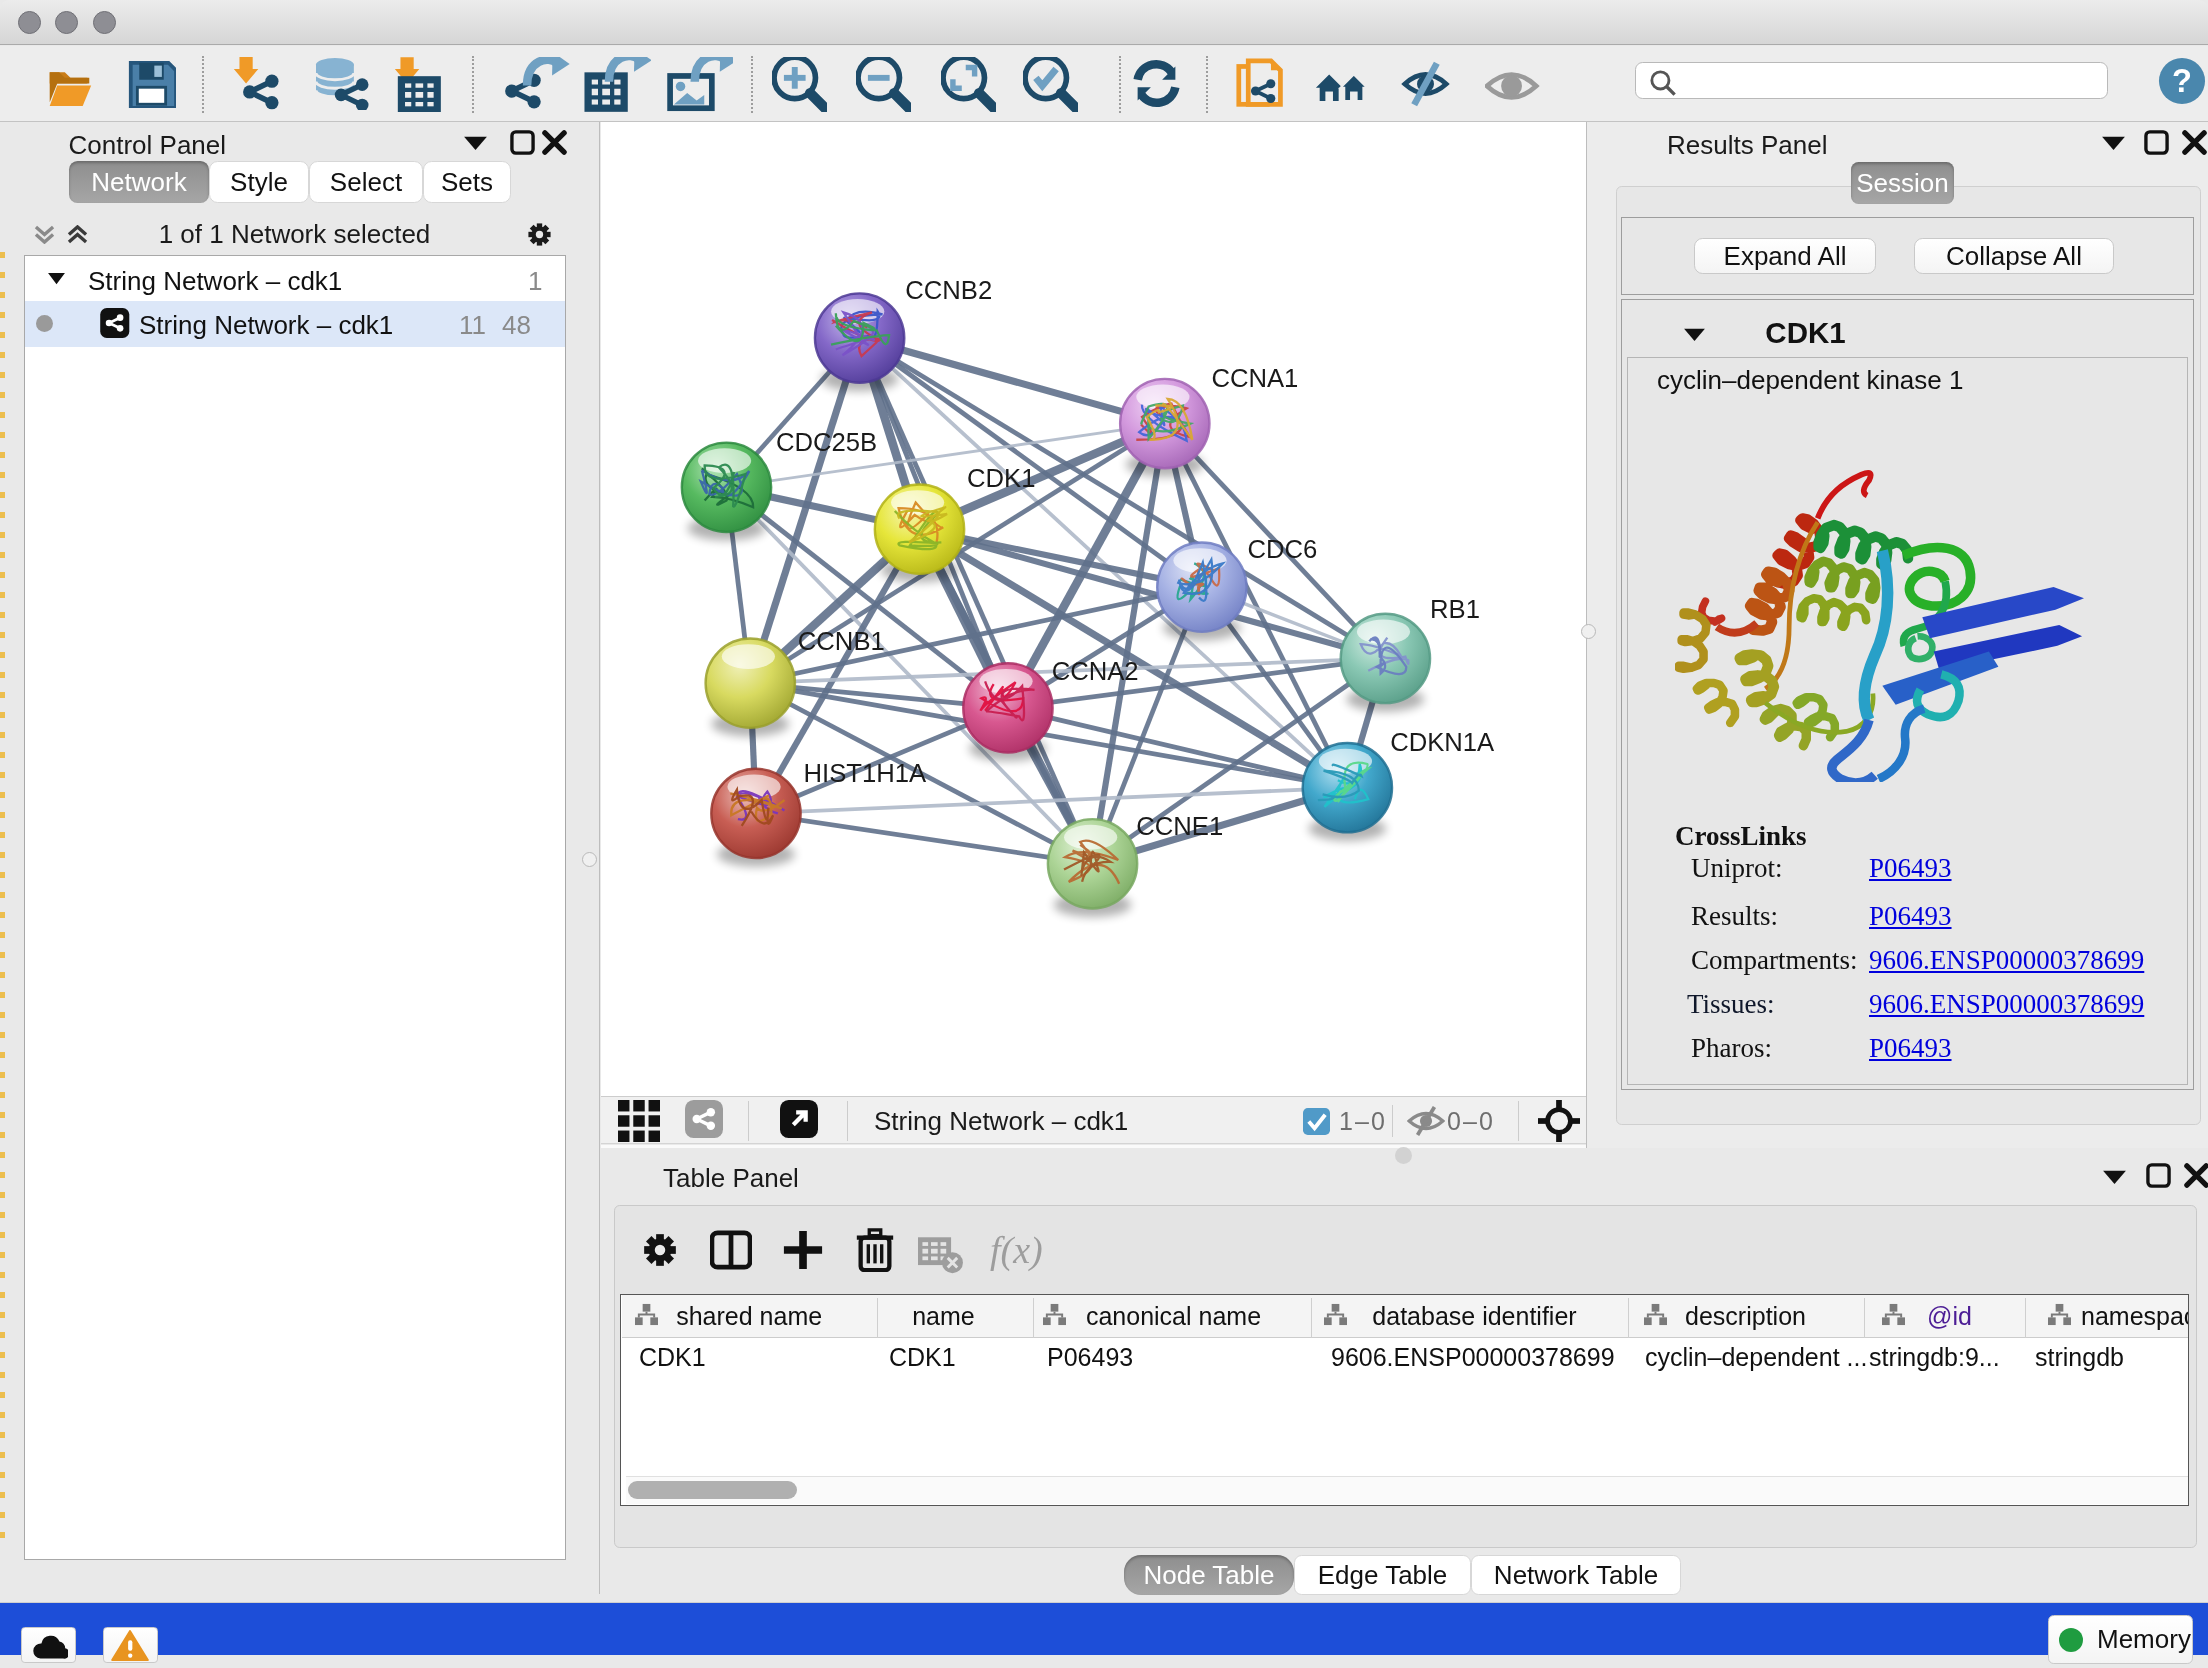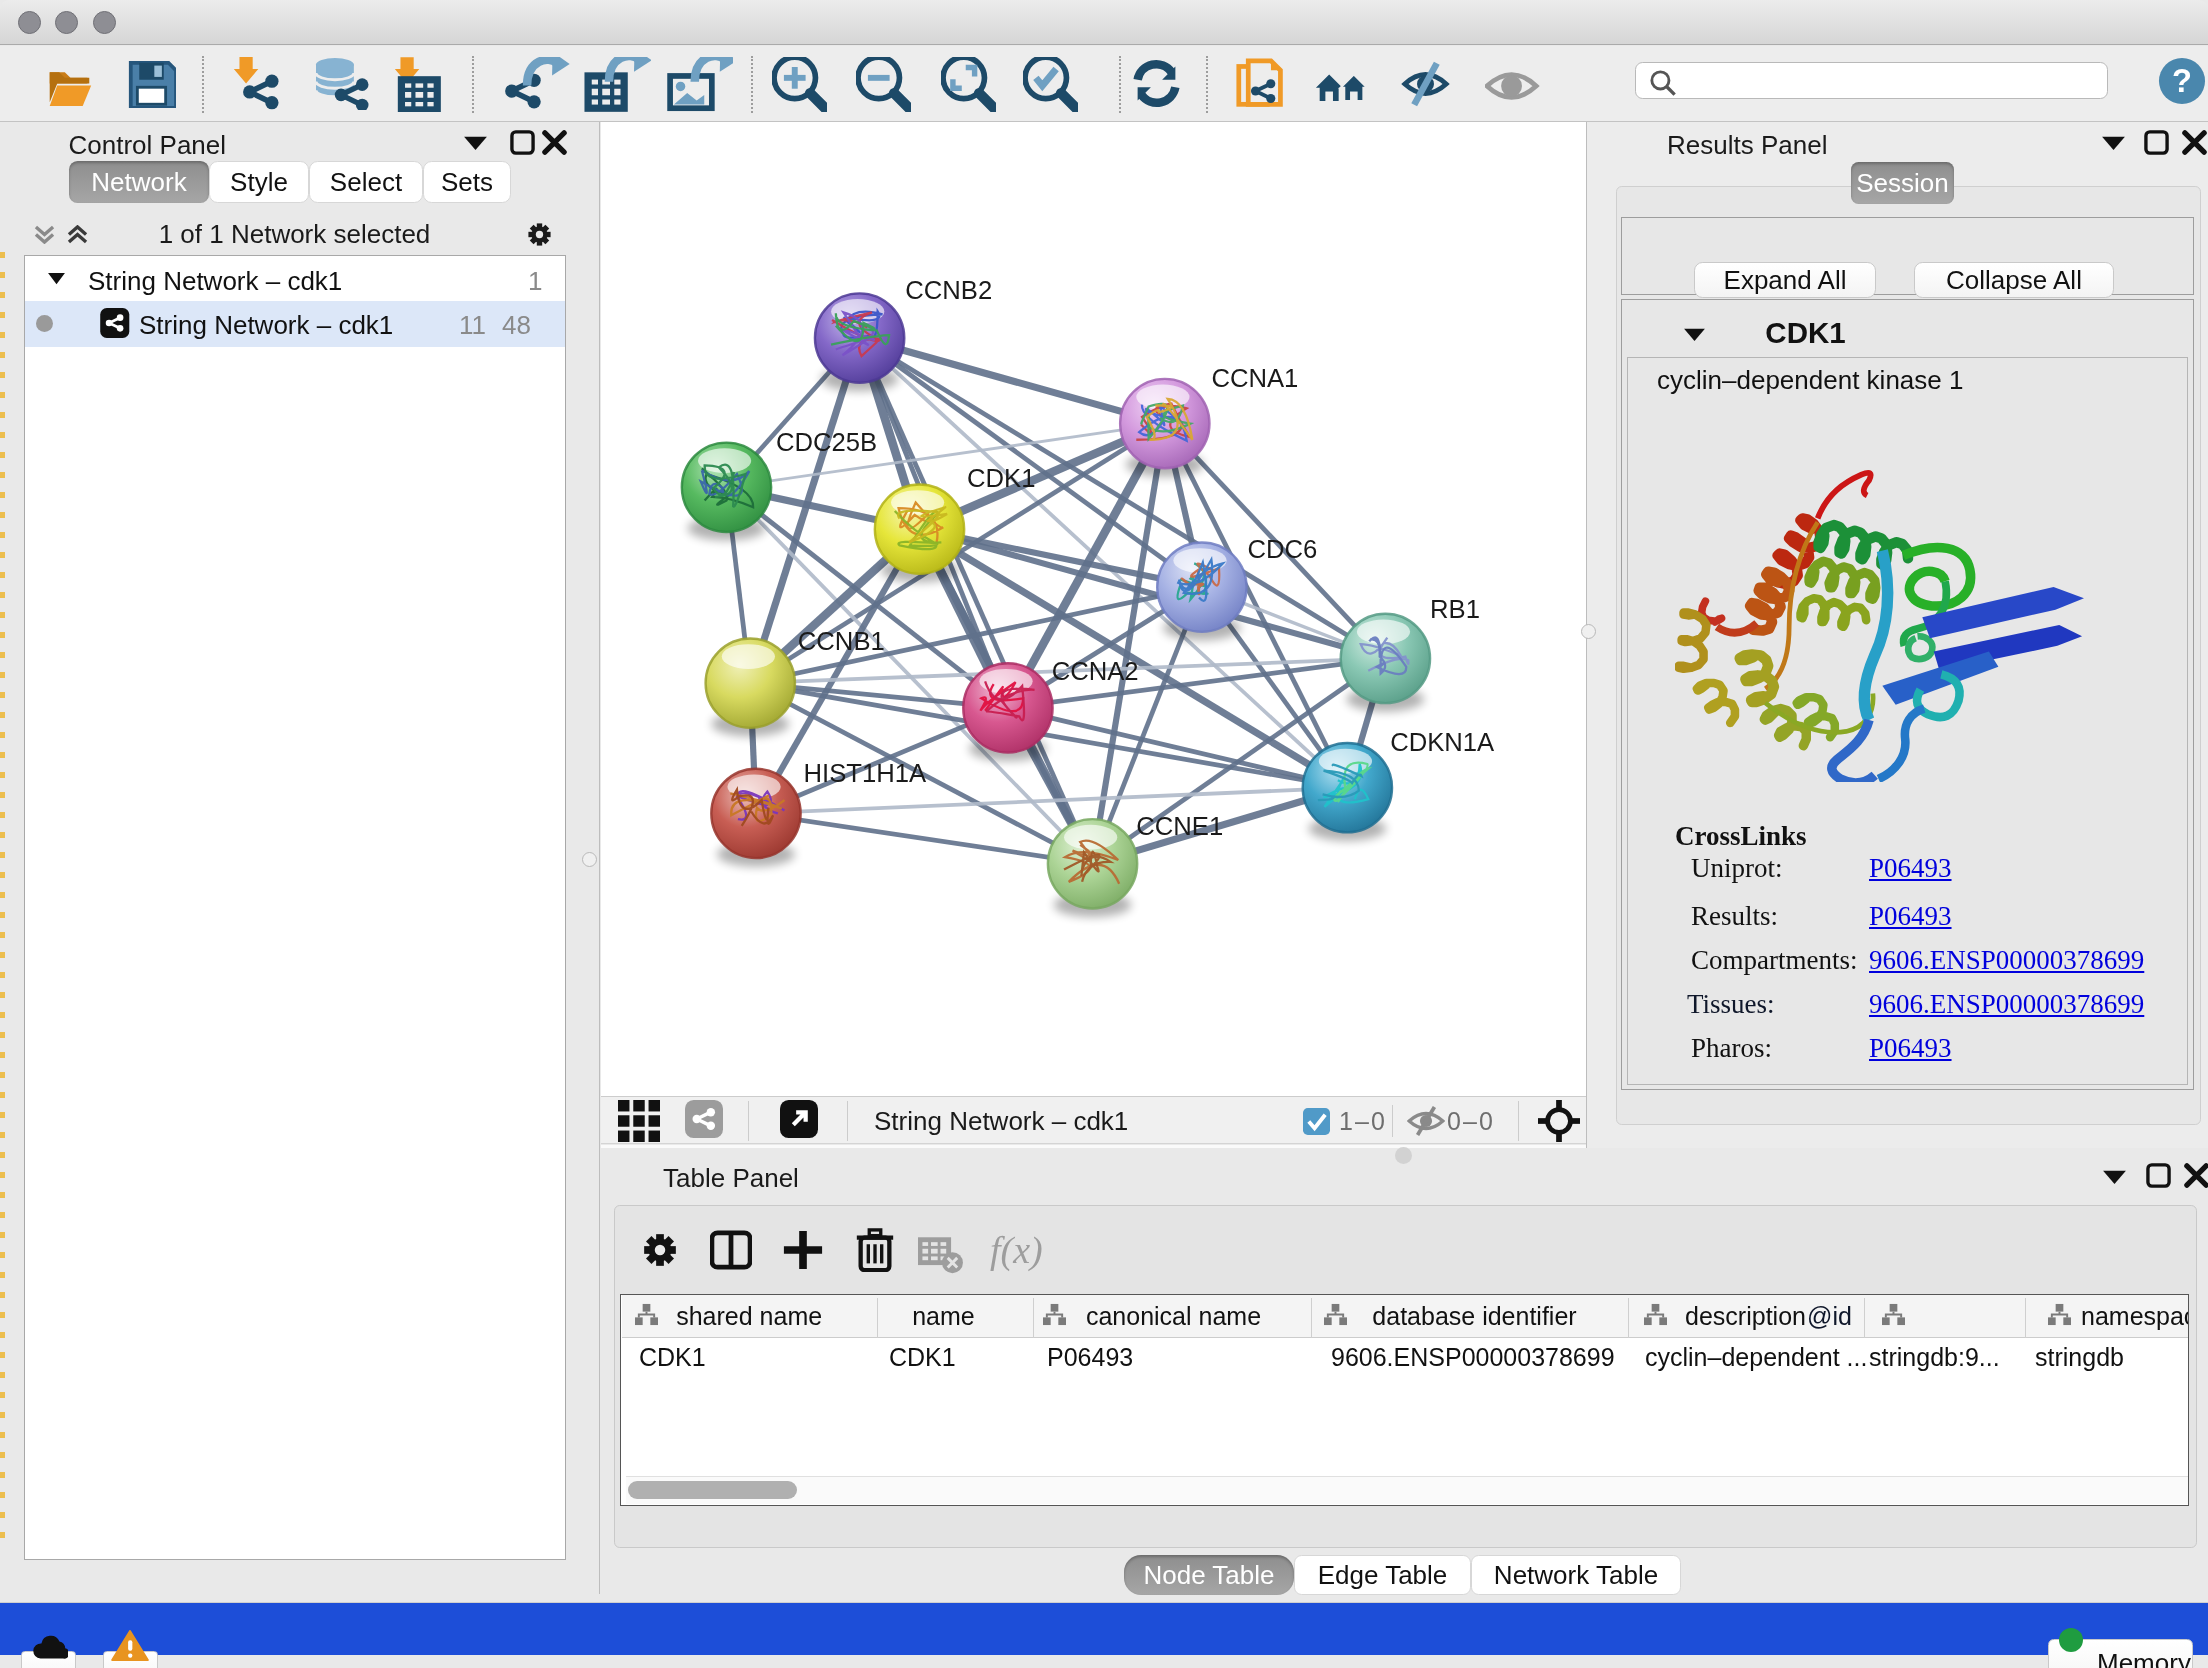--- a/index.html
+++ b/index.html
@@ -26,21 +26,21 @@
   background:#f0f0f0; border-top:1px solid #cccccc; border-bottom:1px solid #d4d4d4;}
 .results { position:absolute; left:1586px; top:122px; width:622px; height:1026px;
   background:#ececec; border-left:1.9px solid #bdbdbd; }
 .tablepanel { position:absolute; left:601px; top:1148px; width:1607px; height:446px;
   background:#e9e9e9; }
 .statusbar { position:absolute; left:0; top:1602px; width:2208px; height:53px;
   background:#1d4ed8; border-top:1px solid #cfcfcf; }
 .tab-sel { background:linear-gradient(#8e8e8e,#a6a6a6); color:#ffffff; }
 .tab-un { background:#ffffff; color:#111111; }
 .btn { background:linear-gradient(#ffffff,#f4f4f4); border:1.9px solid #c9c9c9;
-  border-radius:8.6px; text-align:center; color:#111;margin-top:24px; }
+  border-radius:8.6px; text-align:center; color:#111; }
 a.lnk { color:#0000dd; text-decoration:underline; }
 .serif { font-family:"Liberation Serif", serif; }
 </style></head>
 <body>
 <div class="titlebar">
     <div class="tl" style="left:18px"></div>
     <div class="tl" style="left:55px"></div>
     <div class="tl" style="left:93px"></div>
   </div>
 <div class="toolbar">
@@ -639,21 +639,21 @@
       <path d="M13,9 v4 M5,15 v-3 h16 v3" stroke="#7a7a7a" stroke-width="2" fill="none"></path>
     </svg>
     <div class="abs" style="left:1002px;top:154px;width:285px;font-size:25px;color:#111;text-align:center">description</div>
     <div class="abs" style="left:1263px;top:150px;height:40px;border-left:1px solid #cfcfcf"></div>
     <svg class="abs" style="left:1280px;top:155px" width="25" height="23" viewBox="0 0 26 24">
       <rect x="9" y="1" width="8" height="8" fill="#7a7a7a"></rect>
       <rect x="1" y="15" width="8" height="8" fill="#7a7a7a"></rect>
       <rect x="17" y="15" width="8" height="8" fill="#7a7a7a"></rect>
       <path d="M13,9 v4 M5,15 v-3 h16 v3" stroke="#7a7a7a" stroke-width="2" fill="none"></path>
     </svg>
-    <div class="abs" style="left:1206px;top:154px;width:285px;font-size:25px;color:#0f172a;">@id</div>
+    <div class="abs" style="left:1206px;top:154px;width:285px;font-size:25px;color:#4c1d95;text-align:center">@id</div>
     <div class="abs" style="left:1424px;top:150px;height:40px;border-left:1px solid #cfcfcf"></div>
     <svg class="abs" style="left:1446px;top:155px" width="25" height="23" viewBox="0 0 26 24">
       <rect x="9" y="1" width="8" height="8" fill="#7a7a7a"></rect>
       <rect x="1" y="15" width="8" height="8" fill="#7a7a7a"></rect>
       <rect x="17" y="15" width="8" height="8" fill="#7a7a7a"></rect>
       <path d="M13,9 v4 M5,15 v-3 h16 v3" stroke="#7a7a7a" stroke-width="2" fill="none"></path>
     </svg>
     <div class="abs" style="left:1480px;top:154px;width:107px;font-size:25px;color:#111;overflow:hidden;white-space:nowrap">namespace</div>
     <div class="abs" style="left:38px;top:195px;font-size:25px;color:#111">CDK1</div>
     <div class="abs" style="left:288px;top:195px;font-size:25px;color:#111">CDK1</div>

